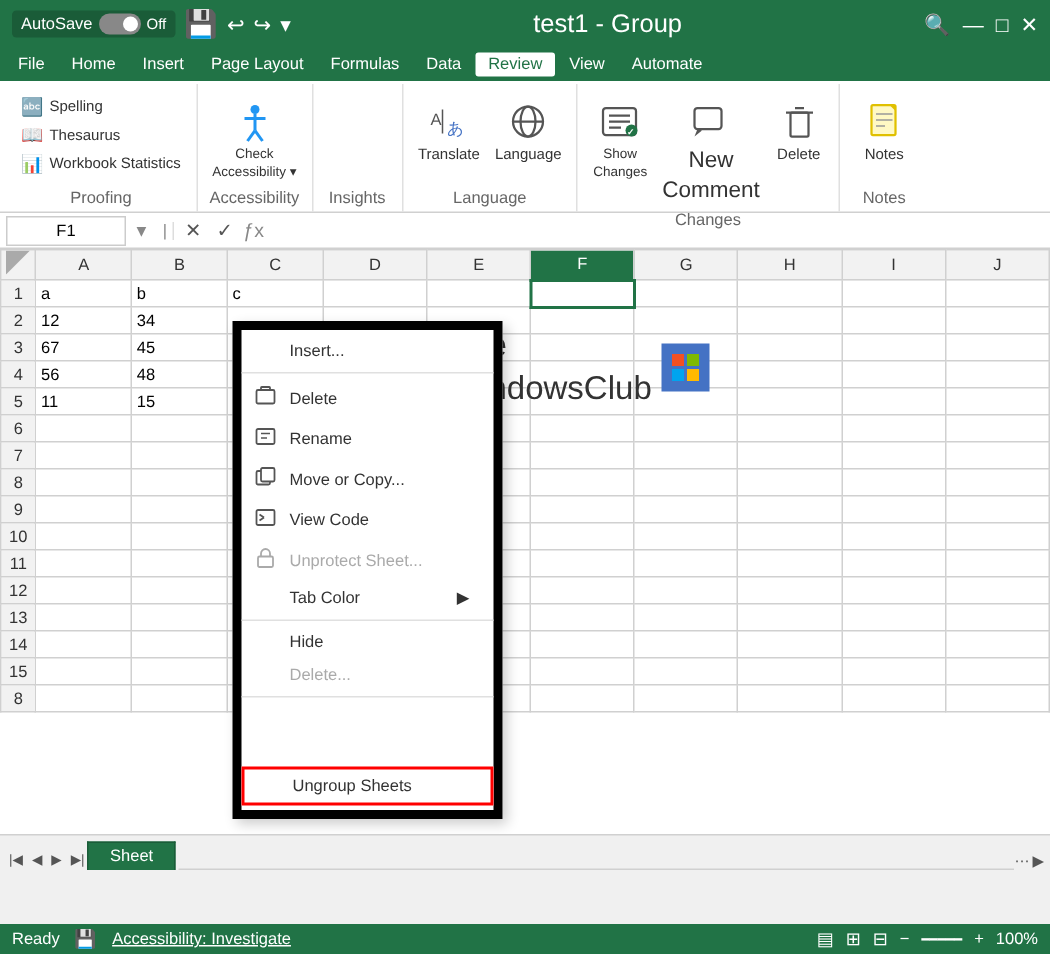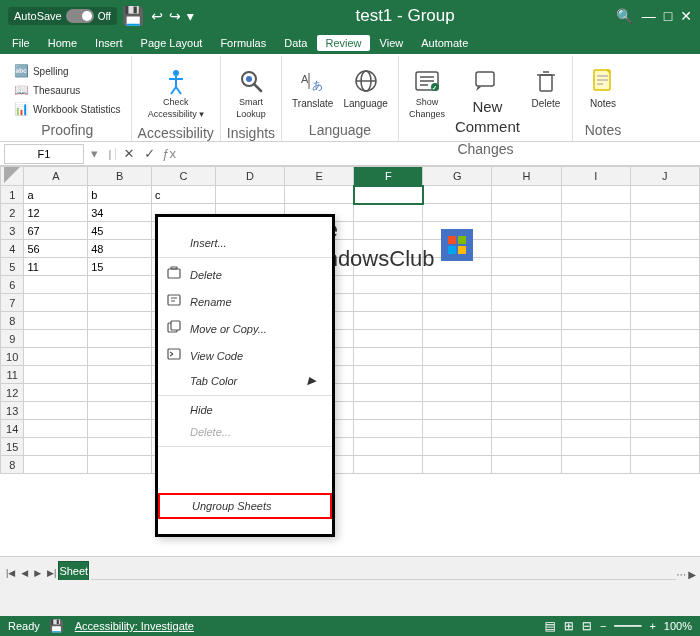--- a/index.html
+++ b/index.html
@@ -59,21 +59,21 @@
       display: flex;
       flex-direction: column;
       align-items: center;
       border-right: 1px solid #e0e0e0;
       padding: 4px 6px 0 6px;
       min-width: 60px;
     }
     .ribbon-group:last-child { border-right: none; }
     .ribbon-group-items { display: flex; gap: 2px; flex: 1; align-items: flex-start; padding-top: 2px; }
     .ribbon-group-label {
-      font-size: 14px; color: #666; margin-top: auto; padding: 2px 0 3px 0; text-align: left;
+      font-size: 11px; color: #666; margin-top: auto; padding: 2px 0 3px 0; text-align: left;
     }
     .ribbon-btn {
       display: flex; flex-direction: column; align-items: center; justify-content: flex-start;
       padding: 3px 4px; border-radius: 3px; cursor: pointer; min-width: 40px;
       font-size: 10px; color: #333; text-align: center; line-height: 1.3;
     }
     .ribbon-btn-small {
       display: flex; align-items: center; gap: 4px;
       padding: 2px 4px; border-radius: 2px; cursor: pointer; font-size: 10px; color: #333;
       white-space: nowrap;
@@ -109,43 +109,42 @@
       top: 50px; left: 300px;
       display: flex; align-items: center; gap: 6px;
       pointer-events: none;
     }
 
     
     .context-menu {
       position: absolute;
       top: 48px; left: 155px;
       background: white;
-      border: 3px solid #000000;
+      border: 6px solid #000000;
       box-shadow: 3px 3px 8px rgba(0,0,0,0.2);
       min-width: 180px;
       z-index: 100;
-      padding: 15px 0;
-      font-style: italic;
+      padding: 3px 0;
     }
     .ctx-item {
       display: flex; align-items: center; gap: 8px;
       padding: 5px 16px 5px 8px;
       cursor: pointer; font-size: 11px; color: #333;
     }
     .ctx-item.disabled { color: #aaa; cursor: default; }
     .ctx-item .ctx-icon { width: 16px; text-align: center; font-size: 12px; }
     .ctx-item .chevron { margin-left: auto; }
     .ctx-separator { border: none; border-top: 1px solid #e0e0e0; margin: 3px 0; }
     .ctx-item.highlighted {
       border: 2px solid red;
       background: white;
       margin-top: 46px;
     }
     .sheet-tab {
-      padding: 3px 0;
+      padding: 3px 14px;
       font-size: 11px;
       background: #217346;
       color: white;
       border: 1px solid #1a5c38;
       border-bottom: none;
       cursor: pointer;
       margin-right: 2px;
     }
 
     
@@ -241,32 +240,20 @@
             <line x1="14" y1="20" x2="19" y2="27" stroke="#2196F3" stroke-width="2"></line>
           </svg>
         </div>
         <span style="font-size:9px">Check<br>Accessibility ▾</span>
       </div>
     </div>
     <div class="ribbon-group-label">Accessibility</div>
   </div>
 
   <div class="ribbon-group">
-    <div class="ribbon-group-items">
-      <div class="ribbon-btn">
-        <div class="ribbon-icon">
-          <svg width="28" height="28" viewBox="0 0 28 28">
-            <circle cx="12" cy="12" r="7" fill="none" stroke="#555" stroke-width="2"></circle>
-            <line x1="17" y1="17" x2="24" y2="24" stroke="#555" stroke-width="2.5" stroke-linecap="round"></line>
-            <circle cx="12" cy="12" r="3" fill="#4472C4"></circle>
-          </svg>
-        </div>
-        <span style="font-size:9px">Smart<br>Lookup</span>
-      </div>
-    </div>
     <div class="ribbon-group-label">Insights</div>
   </div>
 
   <div class="ribbon-group">
     <div class="ribbon-group-items">
       <div class="ribbon-btn">
         <div class="ribbon-icon">
           <svg width="28" height="28" viewBox="0 0 28 28">
             <text x="2" y="16" font-size="11" fill="#555">A</text>
             <text x="13" y="22" font-size="11" fill="#4472C4">あ</text>
@@ -644,20 +631,29 @@
     <div class="ctx-item">
       <span class="ctx-icon">
         <svg width="14" height="14" viewBox="0 0 14 14">
             <rect x="1" y="2" width="12" height="10" rx="1" fill="none" stroke="#555" stroke-width="1.2"></rect>
             <line x1="3" y1="5" x2="6" y2="7" stroke="#555" stroke-width="1.2"></line>
             <line x1="6" y1="7" x2="3" y2="9" stroke="#555" stroke-width="1.2"></line>
           </svg>
       </span>
       <span>View Code</span>
     </div>
+    <div class="ctx-item disabled">
+      <span class="ctx-icon">
+        <svg width="14" height="14" viewBox="0 0 14 14">
+            <rect x="2" y="6" width="10" height="7" rx="1" fill="none" stroke="#aaa" stroke-width="1.2"></rect>
+            <path d="M4 6 V4 a3 3 0 0 1 6 0 V6" fill="none" stroke="#aaa" stroke-width="1.2"></path>
+          </svg>
+      </span>
+      <span>Unprotect Sheet...</span>
+    </div>
     <div class="ctx-item">
       <span class="ctx-icon"></span>
       <span>Tab Color</span>
       <span class="chevron">▶</span>
     </div>
     <hr class="ctx-separator">
     <div class="ctx-item">
       <span class="ctx-icon"></span>
       <span>Hide</span>
     </div>

